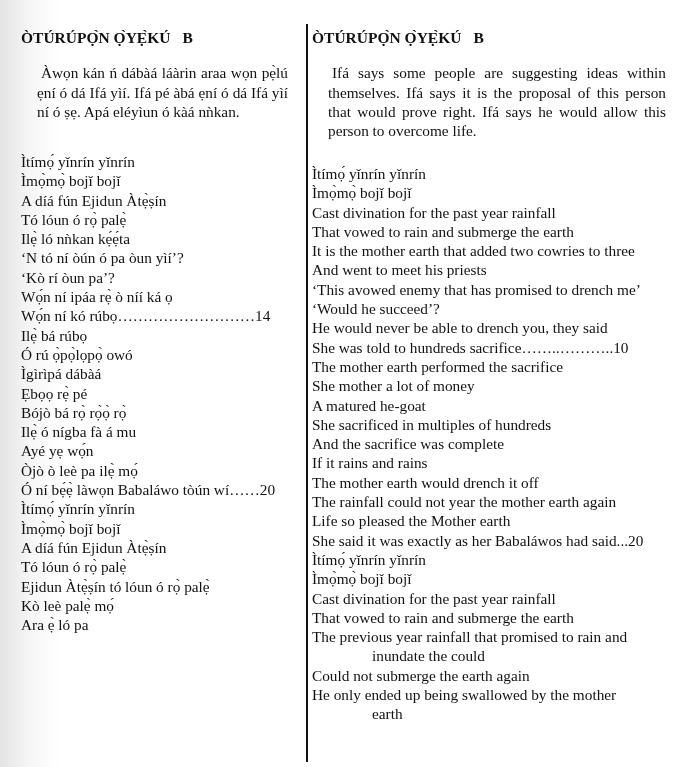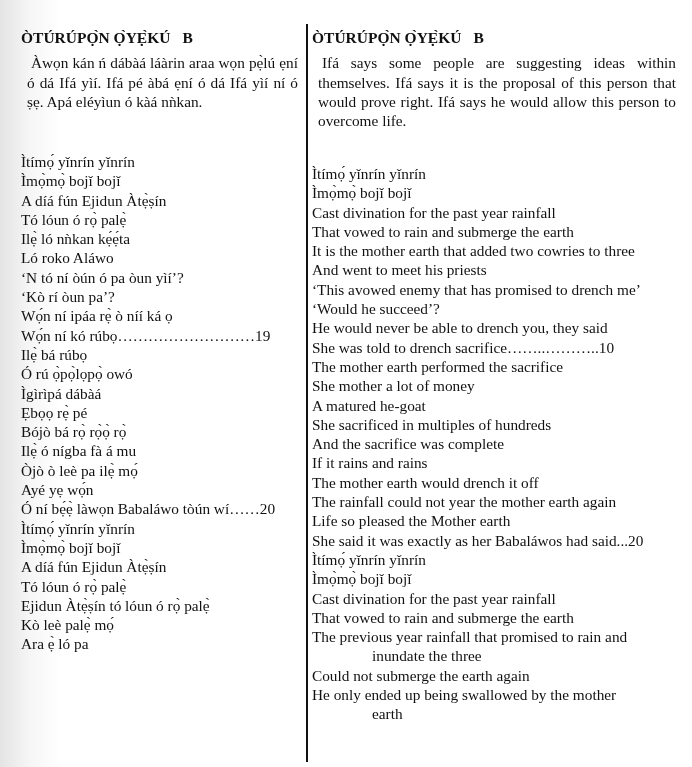--- a/index.html
+++ b/index.html
@@ -13,21 +13,21 @@
     .page { position: absolute; left: 0; top: 0; width: 676px; height: 767px; }
     .divider {
       position: absolute; left: 306px; top: 24px; width: 2px; height: 738px;
       background: #111;
     }
     .col { position: absolute; top: 28px; font-size: 15.3px; line-height: 19.3px; }
     .col.left { left: 21px; width: 283px; }
     .col.right { left: 312px; width: 370px; }
     .title { font-weight: bold; font-size: 15.5px; margin: 0; line-height: 19.3px; white-space: nowrap; }
     .title .suffix { margin-left: 12px; }
-    .summary { margin: 6px; text-align: justify; }
+    .summary { margin: 16px; text-align: justify; }
     .summary-left { text-indent: 4px; }
     .summary-right { text-indent: 4px; }
     .verses { list-style: none; margin: 0; padding: 0; }
     .verses li { white-space: nowrap; margin: 0; }
     .verses li.wrap { white-space: normal; text-align: justify; }
     .verses li .cont { display: block; padding-left: 60px; text-align: left; }
     .left .verses { position: absolute; top: 124px; left: 0; }
     .right .verses { position: absolute; top: 136px; left: 0; width: 370px; }
   </style>
 </head>
@@ -37,33 +37,32 @@
 
   <div class="col left">
     <h2 class="title"><span>ÒTÚRÚPỌ̀N Ọ̀YẸ̀KÚ</span><span class="suffix">B</span></h2>
     <p class="summary summary-left">Àwọn kán ń dábàá láàrin araa wọn pẹ̀lú ẹní ó dá Ifá yìí. Ifá pé àbá ẹní ó dá Ifá yìí ní ó ṣẹ. Apá eléyìun ó kàá nǹkan.</p>
     <ul class="verses">
       <li>Ìtímọ́ yǐnrín yǐnrín</li>
       <li>Ìmọ̀mọ̀ bojǐ bojǐ</li>
       <li>A díá fún Ejidun Àtẹ̀ṣín</li>
       <li>Tó lóun ó rọ̀ palẹ̀</li>
       <li>Ilẹ̀ ló nǹkan kẹ́ẹ́ta</li>
-      <li>Ló roko Aláwo</li>
       <li>‘N tó ní òún ó pa òun yìí’?</li>
       <li>‘Kò rí òun pa’?</li>
       <li>Wọ́n ní ipáa rẹ̀ ò níí ká ọ</li>
-      <li>Wọ́n ní kó rúbọ………………………19</li>
+      <li>Wọ́n ní kó rúbọ………………………14</li>
       <li>Ilẹ̀ bá rúbọ</li>
       <li>Ó rú ọ̀pọ̀lọpọ̀ owó</li>
       <li>Ìgìrìpá dábàá</li>
       <li>Ẹbọọ rẹ̀ pé</li>
       <li>Bójò bá rọ̀ rọ̀ọ̀ rọ̀</li>
       <li>Ilẹ̀ ó nígba fà á mu</li>
+      <li>Ayé yẹ wọ́n</li>
       <li>Òjò ò leè pa ilẹ̀ mọ́</li>
-      <li>Ayé yẹ wọ́n</li>
       <li>Ó ní bẹ́ẹ̀ làwọn Babaláwo tòún wí……20</li>
       <li>Ìtímọ́ yǐnrín yǐnrín</li>
       <li>Ìmọ̀mọ̀ bojǐ bojǐ</li>
       <li>A díá fún Ejidun Àtẹ̀ṣín</li>
       <li>Tó lóun ó rọ̀ palẹ̀</li>
       <li>Ejidun Àtẹ̀ṣín tó lóun ó rọ̀ palẹ̀</li>
       <li>Kò leè palẹ̀ mọ́</li>
       <li>Ara ẹ̀ ló pa</li>
     </ul>
   </div>
@@ -76,34 +75,34 @@
     <ul class="verses">
       <li>Ìtímọ́ yǐnrín yǐnrín</li>
       <li>Ìmọ̀mọ̀ bojǐ bojǐ</li>
       <li>Cast divination for the past year rainfall</li>
       <li>That vowed to rain and submerge the earth</li>
       <li>It is the mother earth that added two cowries to three</li>
       <li>And went to meet his priests</li>
       <li>‘This avowed enemy that has promised to drench me’</li>
       <li>‘Would he succeed’?</li>
       <li>He would never be able to drench you, they said</li>
-      <li>She was told to drench sacrifice……..………..10</li>
+      <li>She was told to hundreds sacrifice……..………..10</li>
       <li>The mother earth performed the sacrifice</li>
       <li>She mother a lot of money</li>
       <li>A matured he-goat</li>
       <li>She sacrificed in multiples of hundreds</li>
       <li>And the sacrifice was complete</li>
       <li>If it rains and rains</li>
       <li>The mother earth would drench it off</li>
       <li>The rainfall could not year the mother earth again</li>
       <li>Life so pleased the Mother earth</li>
       <li>She said it was exactly as her Babaláwos had said...20</li>
       <li>Ìtímọ́ yǐnrín yǐnrín</li>
       <li>Ìmọ̀mọ̀ bojǐ bojǐ</li>
       <li>Cast divination for the past year rainfall</li>
       <li>That vowed to rain and submerge the earth</li>
-      <li class="wrap"><span>The previous year rainfall that promised to rain and</span><span class="cont">inundate the three</span></li>
+      <li class="wrap"><span>The previous year rainfall that promised to rain and</span><span class="cont">inundate the could</span></li>
       <li>Could not submerge the earth again</li>
       <li><span>He only ended up being swallowed by the mother</span><span class="cont">earth</span></li>
     </ul>
   </div>
 
 </div>
 
 </body></html>

